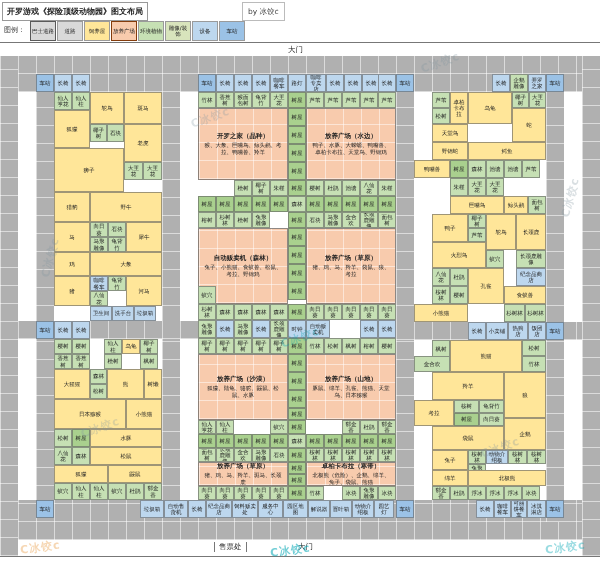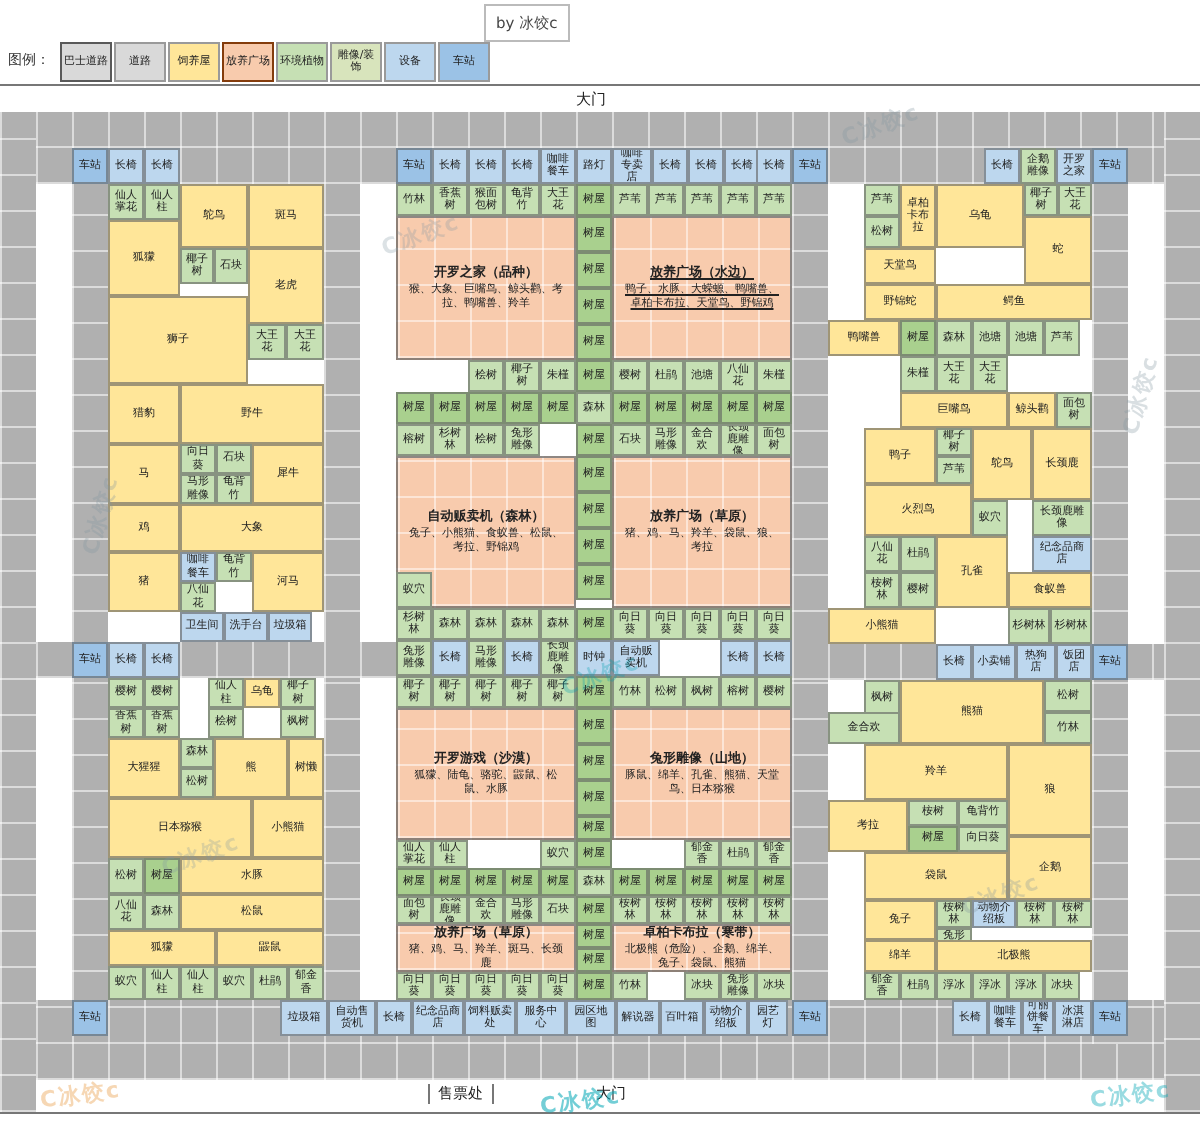--- a/index.html
+++ b/index.html
@@ -27,20 +27,21 @@
          background-image:repeating-linear-gradient(0deg,rgba(255,255,255,.5) 0 1px,transparent 1px 18px),
                           repeating-linear-gradient(90deg,rgba(255,255,255,.5) 0 1px,transparent 1px 18px);}
   .plaza .ptitle{font-weight:bold;font-size:6.5px;margin-bottom:1px;white-space:nowrap;}
   .plaza .plist{font-size:5.5px;line-height:1.25;}
   .wm{position:absolute;font-size:11px;font-weight:bold;letter-spacing:1px;pointer-events:none;z-index:6;}
 </style>
 </head>
 <body>
 
 <div id="canvas">
+  <div class="titlebox">开罗游戏《探险顶级动物园》图文布局</div>
   <div class="authorbox">by 冰饺c</div>
   <span class="legendlabel">图例：</span>
   <div id="legend-items">
       <div class="chip" style="left: 30px; background: rgb(217, 217, 217); border: 1.5px solid rgb(89, 89, 89);">巴士道路</div>
       <div class="chip" style="left: 57px; background: rgb(217, 217, 217); border: 0.5px solid rgb(154, 154, 154);">道路</div>
       <div class="chip" style="left: 84px; background: rgb(255, 230, 153); border: 0.5px solid rgb(154, 154, 154);">饲养屋</div>
       <div class="chip" style="left: 111px; background: rgb(248, 203, 173); border: 1.5px solid rgb(132, 60, 12);">放养广场</div>
       <div class="chip" style="left: 138px; background: rgb(198, 224, 180); border: 0.5px solid rgb(154, 154, 154);">环境植物</div>
       <div class="chip" style="left: 165px; background: rgb(216, 228, 188); border: 0.5px solid rgb(154, 154, 154);">雕像/装饰</div>
       <div class="chip" style="left: 192px; background: rgb(189, 215, 238); border: 0.5px solid rgb(154, 154, 154);">设备</div>
@@ -61,38 +62,38 @@
       <div class="road" style="left: 36px; top: 92px; width: 18px; height: 430px; z-index: 1;"></div>
       <div class="road" style="left: 162px; top: 92px; width: 18px; height: 430px; z-index: 1;"></div>
       <div class="road" style="left: 396px; top: 92px; width: 18px; height: 430px; z-index: 1;"></div>
       <div class="road" style="left: 546px; top: 92px; width: 18px; height: 430px; z-index: 1;"></div>
       <div class="road" style="left: 18px; top: 321px; width: 180px; height: 18px; z-index: 1;"></div>
       <div class="road" style="left: 396px; top: 322px; width: 186px; height: 18px; z-index: 1;"></div>
       <div class="plaza" style="left: 198px; top: 108px; width: 90px; height: 72px; background-color: rgb(248, 203, 173);">
         <div class="ptitle">开罗之家（品种）</div>
         <div class="plist">猴、大象、巨嘴鸟、鲸头鹳、考拉、鸭嘴兽、羚羊</div>
       </div>
-      <div class="plaza" style="left: 306px; top: 108px; width: 90px; height: 72px; background-color: rgb(248, 203, 173); text-decoration: underline;">
+      <div class="plaza" style="left: 306px; top: 108px; width: 90px; height: 72px; background-color: rgb(248, 203, 173);">
         <div class="ptitle">放养广场（水边）</div>
         <div class="plist">鸭子、水豚、大蝾螈、鸭嘴兽、卓柏卡布拉、天堂鸟、野锦鸡</div>
       </div>
       <div class="plaza" style="left: 198px; top: 228px; width: 90px; height: 76px; background-color: rgb(248, 203, 173);">
         <div class="ptitle">自动贩卖机（森林）</div>
         <div class="plist">兔子、小熊猫、食蚁兽、松鼠、考拉、野锦鸡</div>
       </div>
       <div class="plaza" style="left: 306px; top: 228px; width: 90px; height: 76px; background-color: rgb(248, 203, 173);">
         <div class="ptitle">放养广场（草原）</div>
         <div class="plist">猪、鸡、马、羚羊、袋鼠、狼、考拉</div>
       </div>
       <div class="plaza" style="left: 198px; top: 354px; width: 90px; height: 66px; background-color: rgb(248, 203, 173);">
-        <div class="ptitle">开罗游戏（沙漠）</div>
+        <div class="ptitle">放养广场（沙漠）</div>
         <div class="plist">狐獴、陆龟、骆驼、鼹鼠、松鼠、水豚</div>
       </div>
       <div class="plaza" style="left: 306px; top: 354px; width: 90px; height: 66px; background-color: rgb(248, 203, 173);">
-        <div class="ptitle">兔形雕像（山地）</div>
+        <div class="ptitle">放养广场（山地）</div>
         <div class="plist">豚鼠、绵羊、孔雀、熊猫、天堂鸟、日本猕猴</div>
       </div>
       <div class="plaza" style="left: 198px; top: 462px; width: 90px; height: 24px; background-color: rgb(248, 203, 173);">
         <div class="ptitle">放养广场（草原）</div>
         <div class="plist">猪、鸡、马、羚羊、斑马、长颈鹿</div>
       </div>
       <div class="plaza" style="left: 306px; top: 462px; width: 90px; height: 24px; background-color: rgb(248, 203, 173);">
         <div class="ptitle">卓柏卡布拉（寒带）</div>
         <div class="plist">北极熊（危险）、企鹅、绵羊、兔子、袋鼠、熊猫</div>
       </div>

